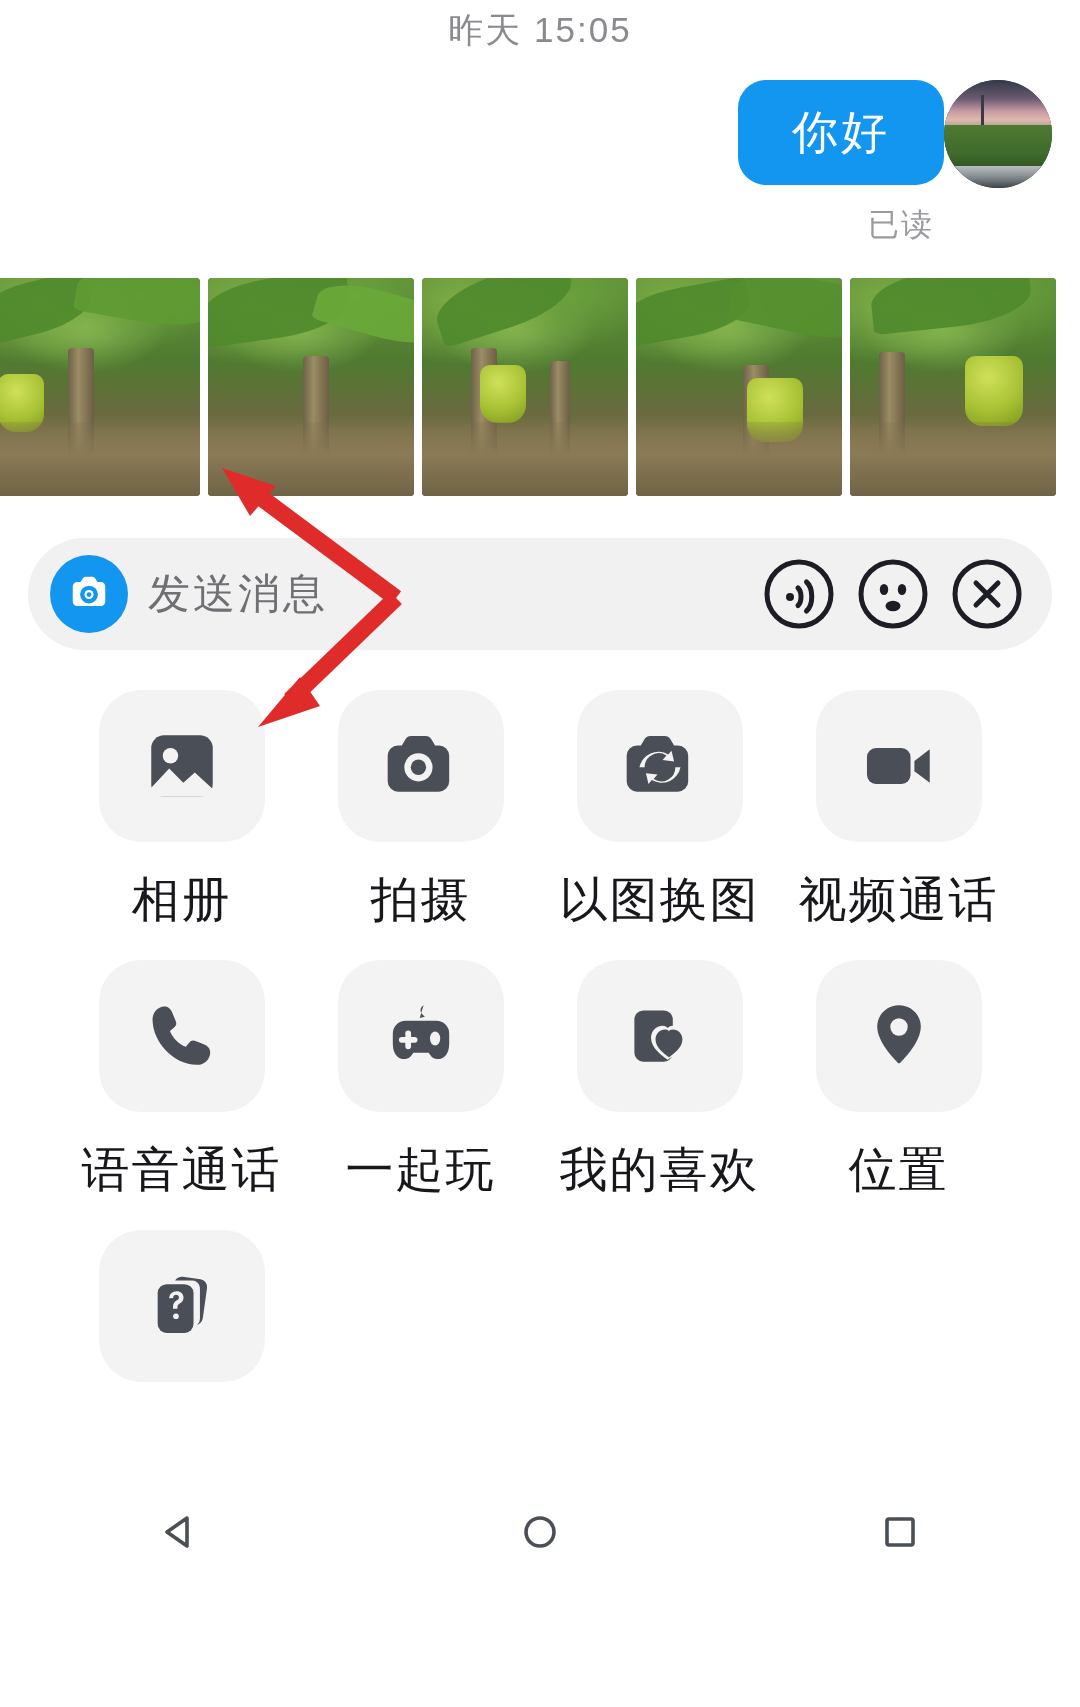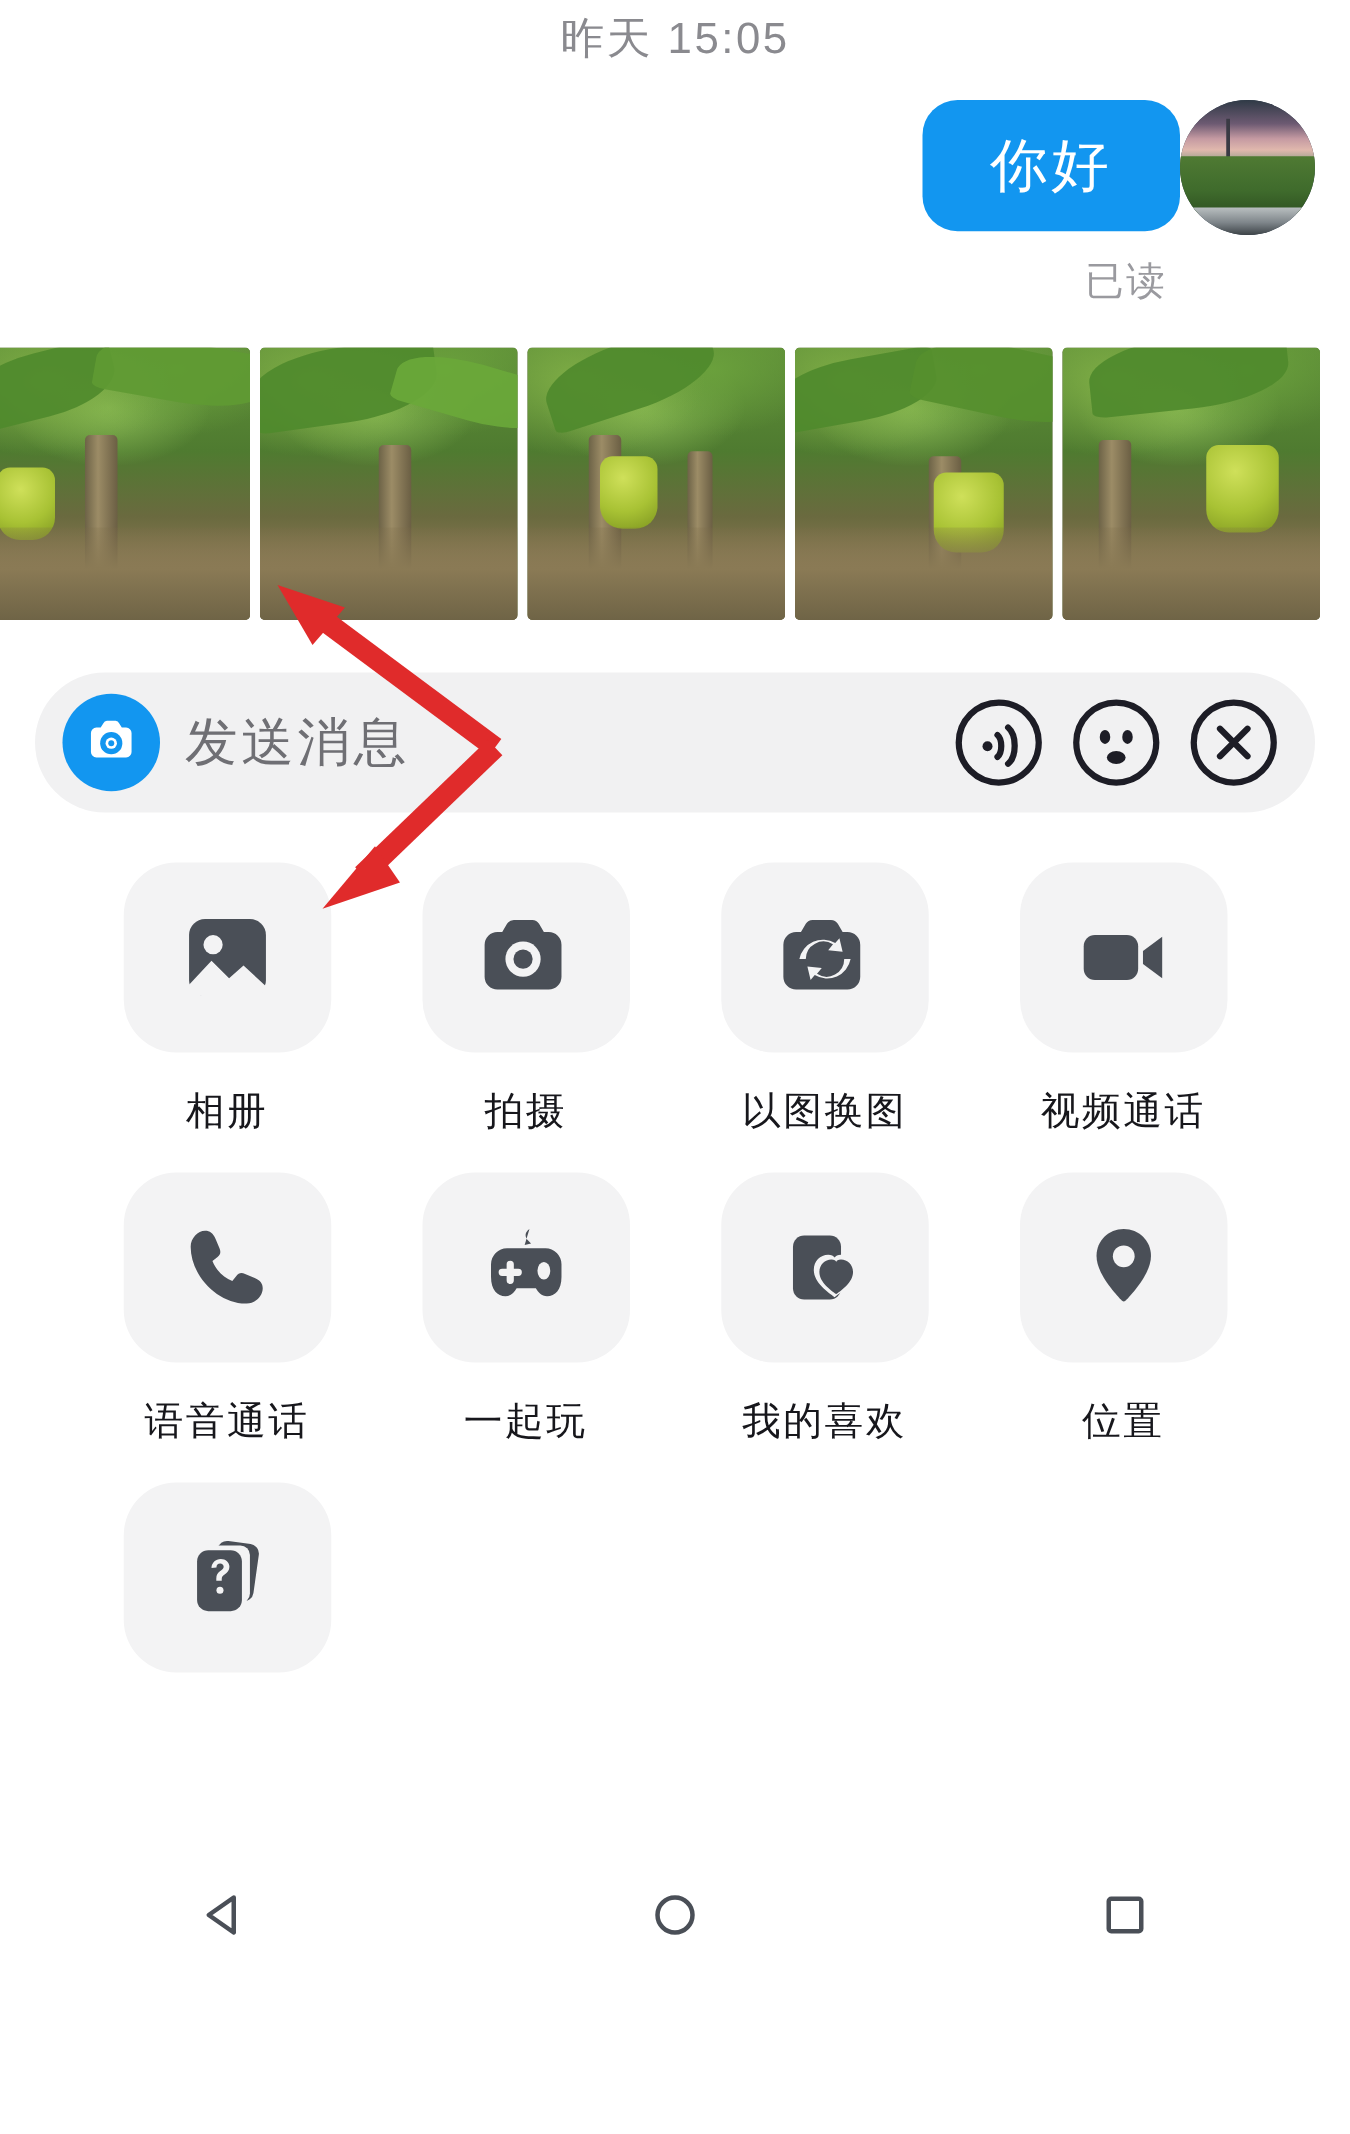--- a/index.html
+++ b/index.html
@@ -181,21 +181,21 @@
     padding-bottom: 28px;
   }
   .app-tile {
     width: 166px; height: 152px;
     background: #f3f3f4;
     border-radius: 42px;
     display: flex; align-items: center; justify-content: center;
   }
   .app-label {
     margin-top: 26px;
-    font-size: 31px;
+    font-size: 48px;
     color: #17171c;
     letter-spacing: 2px;
     white-space: nowrap;
   }
 
   
   .arrows {
     position: absolute;
     left: 0; top: 0;
     width: 1080px; height: 1707px;

